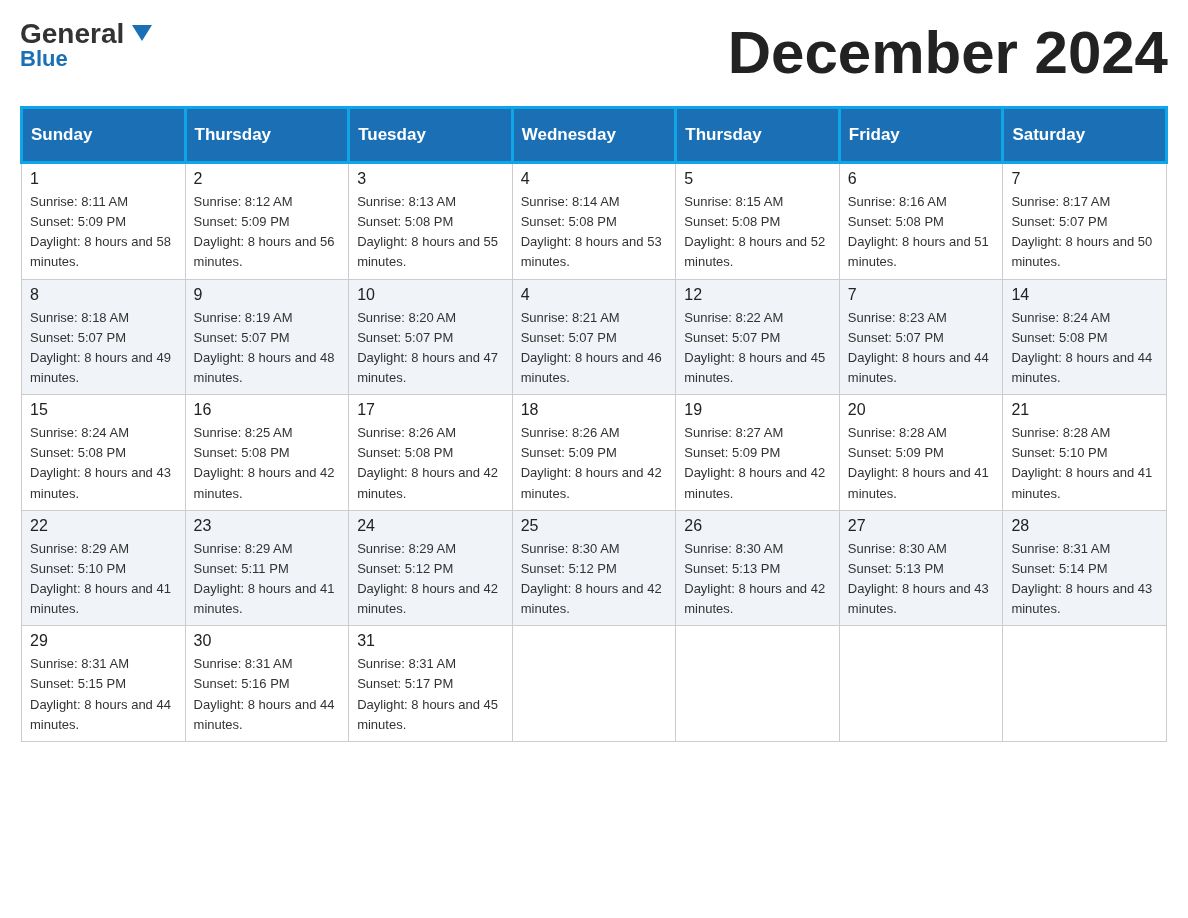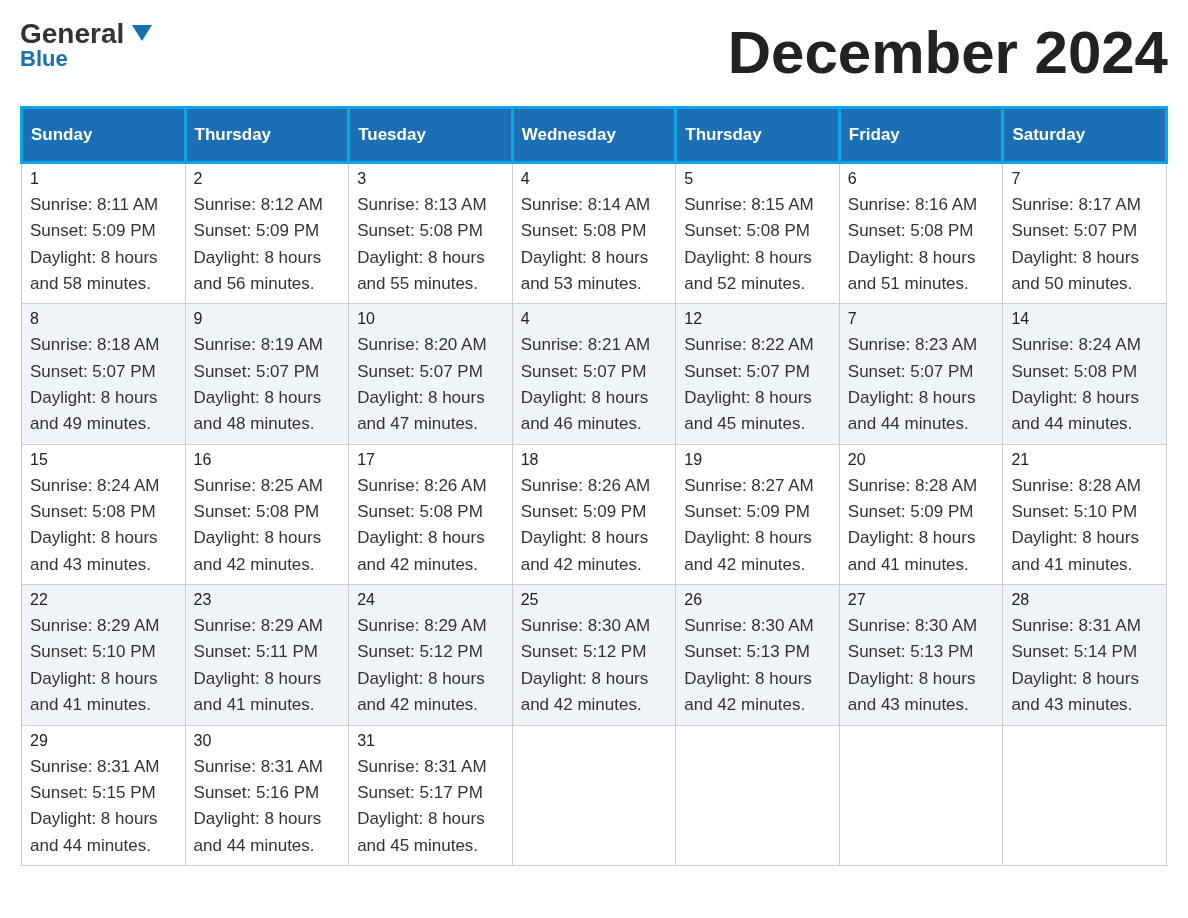--- a/index.html
+++ b/index.html
@@ -74,21 +74,21 @@
     .day-number {
       font-size: 16px;
       font-weight: normal;
       color: #222;
       display: block;
       margin-bottom: 4px;
     }
     .day-info {
       line-height: 1.55;
       color: #333;
-      font-size: 17px;
+      font-size: 13px;
     }
     .calendar-table tr:nth-child(even) td {
       background: #f9f9f9;
     }
     .calendar-table tr td {
       background: #fff;
     }
     .calendar-table tbody tr:nth-child(even) td {
       background: #f0f4f8;
     }

